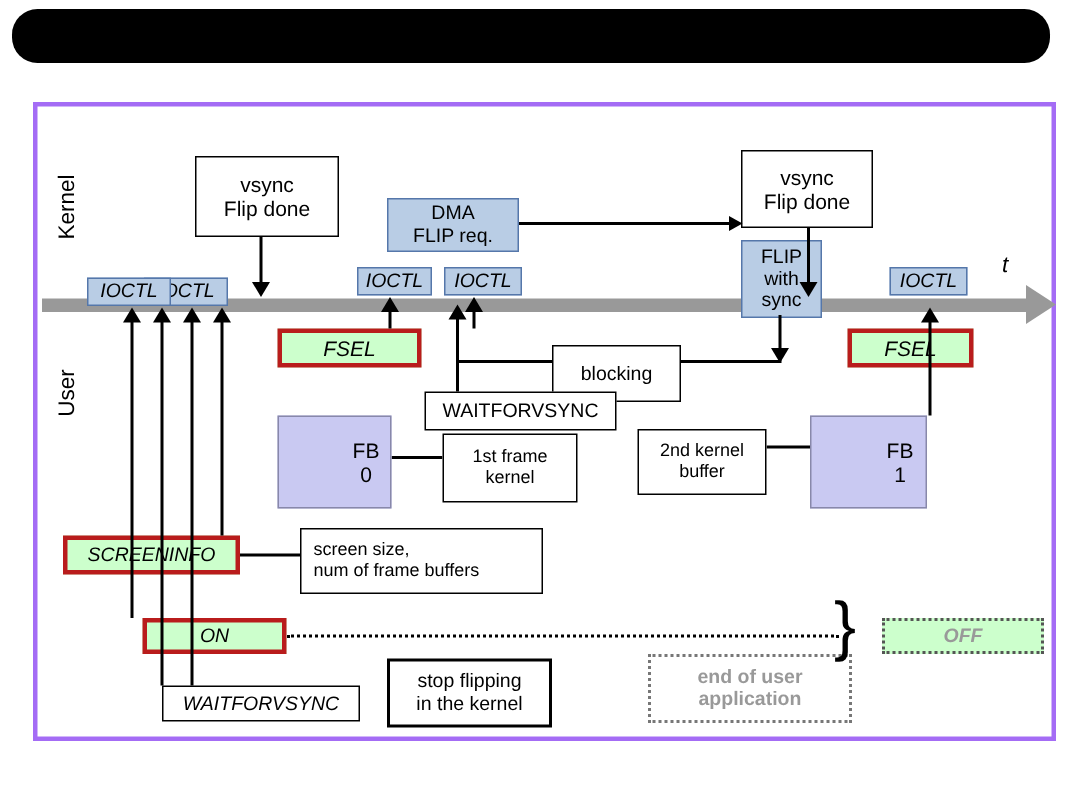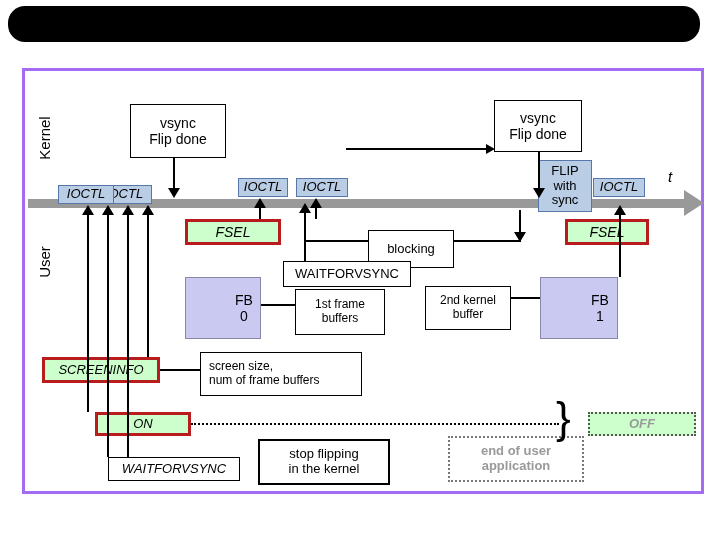--- a/index.html
+++ b/index.html
@@ -49,52 +49,54 @@
 
   <div class="vlabel" style="left:6px;top:128px;">Kernel</div>
   <div class="vlabel" style="left:6px;top:252px;">User</div>
 
   <div class="timeline"></div>
   <div class="timeline-head"></div>
   <div class="tlabel">t</div>
 
   <div class="box white" style="left:130px;top:104px;width:96px;height:54px;font-size:14px;">vsync
 Flip done</div>
+  <div class="box blue" style="left:258px;top:132px;width:88px;height:36px;">DMA
+FLIP req.</div>
   <div class="box white" style="left:494px;top:100px;width:88px;height:52px;font-size:14px;">vsync
 Flip done</div>
-  <div class="box blue" style="left:494px;top:160px;width:54px;height:52px;margin-left:44px;">FLIP
+  <div class="box blue" style="left:494px;top:160px;width:54px;height:52px;">FLIP
 with
 sync</div>
 
   <div class="box blue it" style="left:96px;top:185px;width:56px;height:19px;z-index:2;">IOCTL</div>
   <div class="box blue it" style="left:58px;top:185px;width:56px;height:19px;z-index:4;">IOCTL</div>
   <div class="box blue it" style="left:238px;top:178px;width:50px;height:19px;">IOCTL</div>
   <div class="box blue it" style="left:296px;top:178px;width:52px;height:19px;">IOCTL</div>
   <div class="box blue it" style="left:593px;top:178px;width:52px;height:19px;">IOCTL</div>
 
   <div class="box green it" style="left:185px;top:219px;width:96px;height:26px;font-size:14px;">FSEL</div>
   <div class="box green it" style="left:565px;top:219px;width:84px;height:26px;font-size:14px;">FSEL</div>
   <div class="box white" style="left:368px;top:230px;width:86px;height:38px;">blocking</div>
   <div class="box white" style="left:283px;top:261px;width:128px;height:26px;">WAITFORVSYNC</div>
   <div class="box lav" style="left:185px;top:277px;width:76px;height:62px;font-size:14px;">FB
 0</div>
   <div class="box white" style="left:295px;top:289px;width:90px;height:46px;font-size:12px;">1st frame
-buffers</div>
+kernel</div>
   <div class="box white" style="left:425px;top:286px;width:86px;height:44px;font-size:12px;">2nd kernel
 buffer</div>
   <div class="box lav" style="left:540px;top:277px;width:78px;height:62px;font-size:14px;">FB
 1</div>
   <div class="box green it" style="left:42px;top:357px;width:118px;height:26px;">SCREENINFO</div>
   <div class="box white" style="left:200px;top:352px;width:162px;height:44px;font-size:12px;justify-content:flex-start;text-align:left;padding-left:8px;">screen size,
 num of frame buffers</div>
   <div class="box green it muted" style="left:588px;top:412px;width:108px;height:24px;border:2px dotted #555;">OFF</div>
   <div class="box green it" style="left:95px;top:412px;width:96px;height:24px;">ON</div>
-  <div class="box white thick" style="left:258px;top:439px;width:132px;height:46px;">stop flipping
+  <div class="box white thick" style="left:258px;top:439px;width:110px;height:46px;">stop flipping
 in the kernel</div>
-  <div class="box dotted muted" style="left:448px;top:436px;width:136px;height:46px;background:#fff;">end of user
+  <div class="box dotted muted" style="left:432px;top:436px;width:136px;height:46px;background:#fff;">end of user
 application</div>
   <div class="box white it" style="left:108px;top:457px;width:132px;height:24px;">WAITFORVSYNC</div>
 
   <div class="brace">}</div>
 
   <div class="vl" style="left:173px;top:158px;height:32px;"></div>
   <div class="tri tri-down" style="left:168px;top:188px;"></div>
 
   <div class="vl" style="left:538px;top:152px;height:38px;"></div>
   <div class="tri tri-down" style="left:533px;top:188px;"></div>

